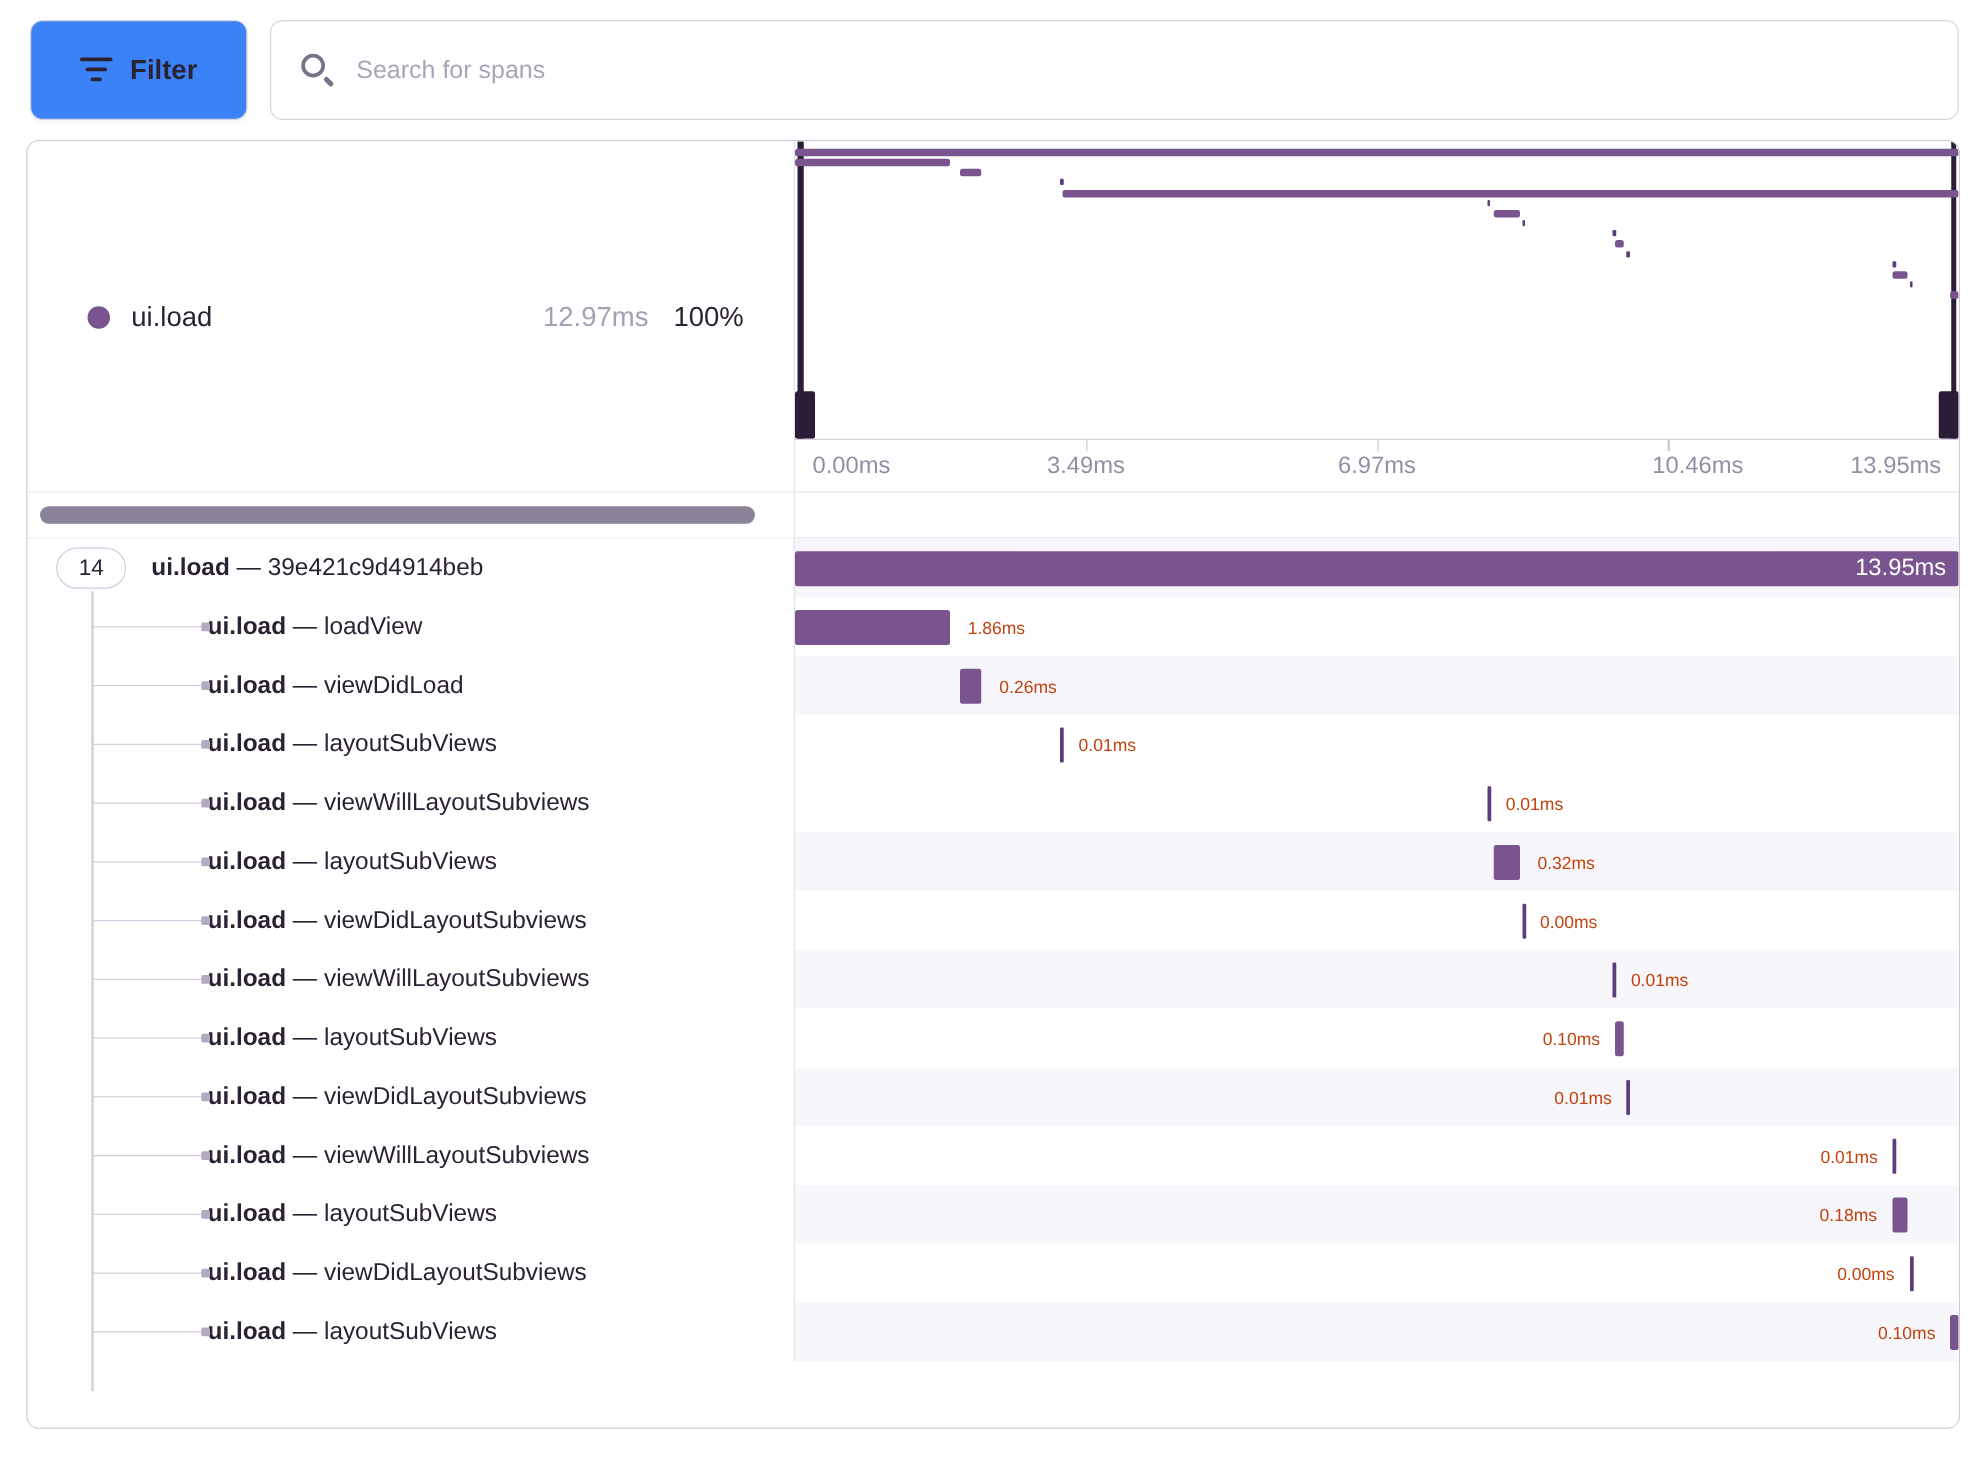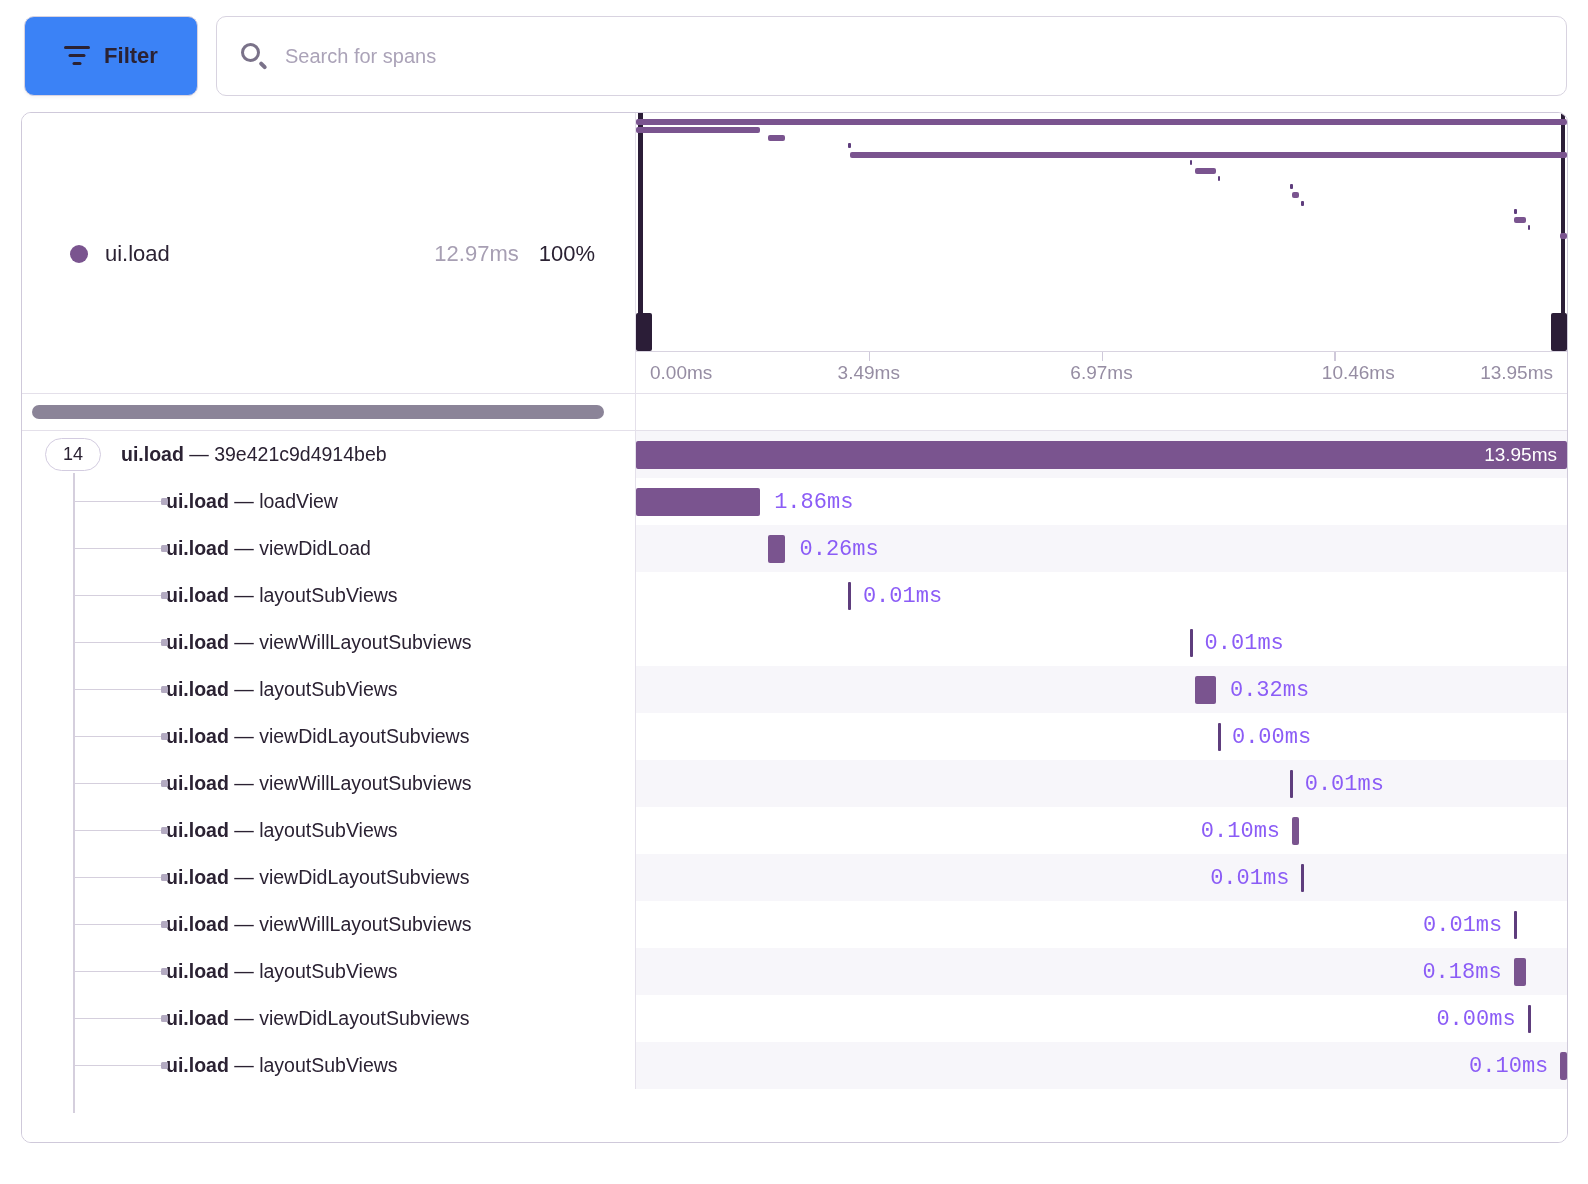--- a/index.html
+++ b/index.html
@@ -91,21 +91,21 @@
     font-size:18px; color:#2b2233; background:#fff; flex:0 0 auto; cursor:pointer;
   }
   .span-title { font-size:19.5px; color:#2b2233; white-space:nowrap; }
   .span-title .op { font-weight:700; }
 
   .bar-cell { position:relative; background:#fff; overflow:hidden; }
   .bar-cell.alt { background:#f7f6fa; }
   .span-bar { position:absolute; top:50%; transform:translateY(-50%); height:28px; background:#7a548f; border-radius:2px; }
   .span-bar.tick { background:#5e3d7d; border-radius:1px; }
   .bar-inside-label { display:block; height:28px; line-height:28px; text-align:right; padding-right:10px; color:#fff; font-size:19px; white-space:nowrap; }
-  .dur-label { position:absolute; top:50%; transform:translateY(-50%); font-size:22px; color:#8b5cf6; white-space:nowrap;font-family:Liberation Mono, monospace; }
+  .dur-label { position:absolute; top:50%; transform:translateY(-50%); font-size:14px; color:#c2410c; white-space:nowrap; }
 </style>
 </head>
 <body>
 
 <div class="toolbar">
   <div class="filter-btn">
     <div class="filter-icon">
         <span></span>
         <span></span>
         <span></span>

